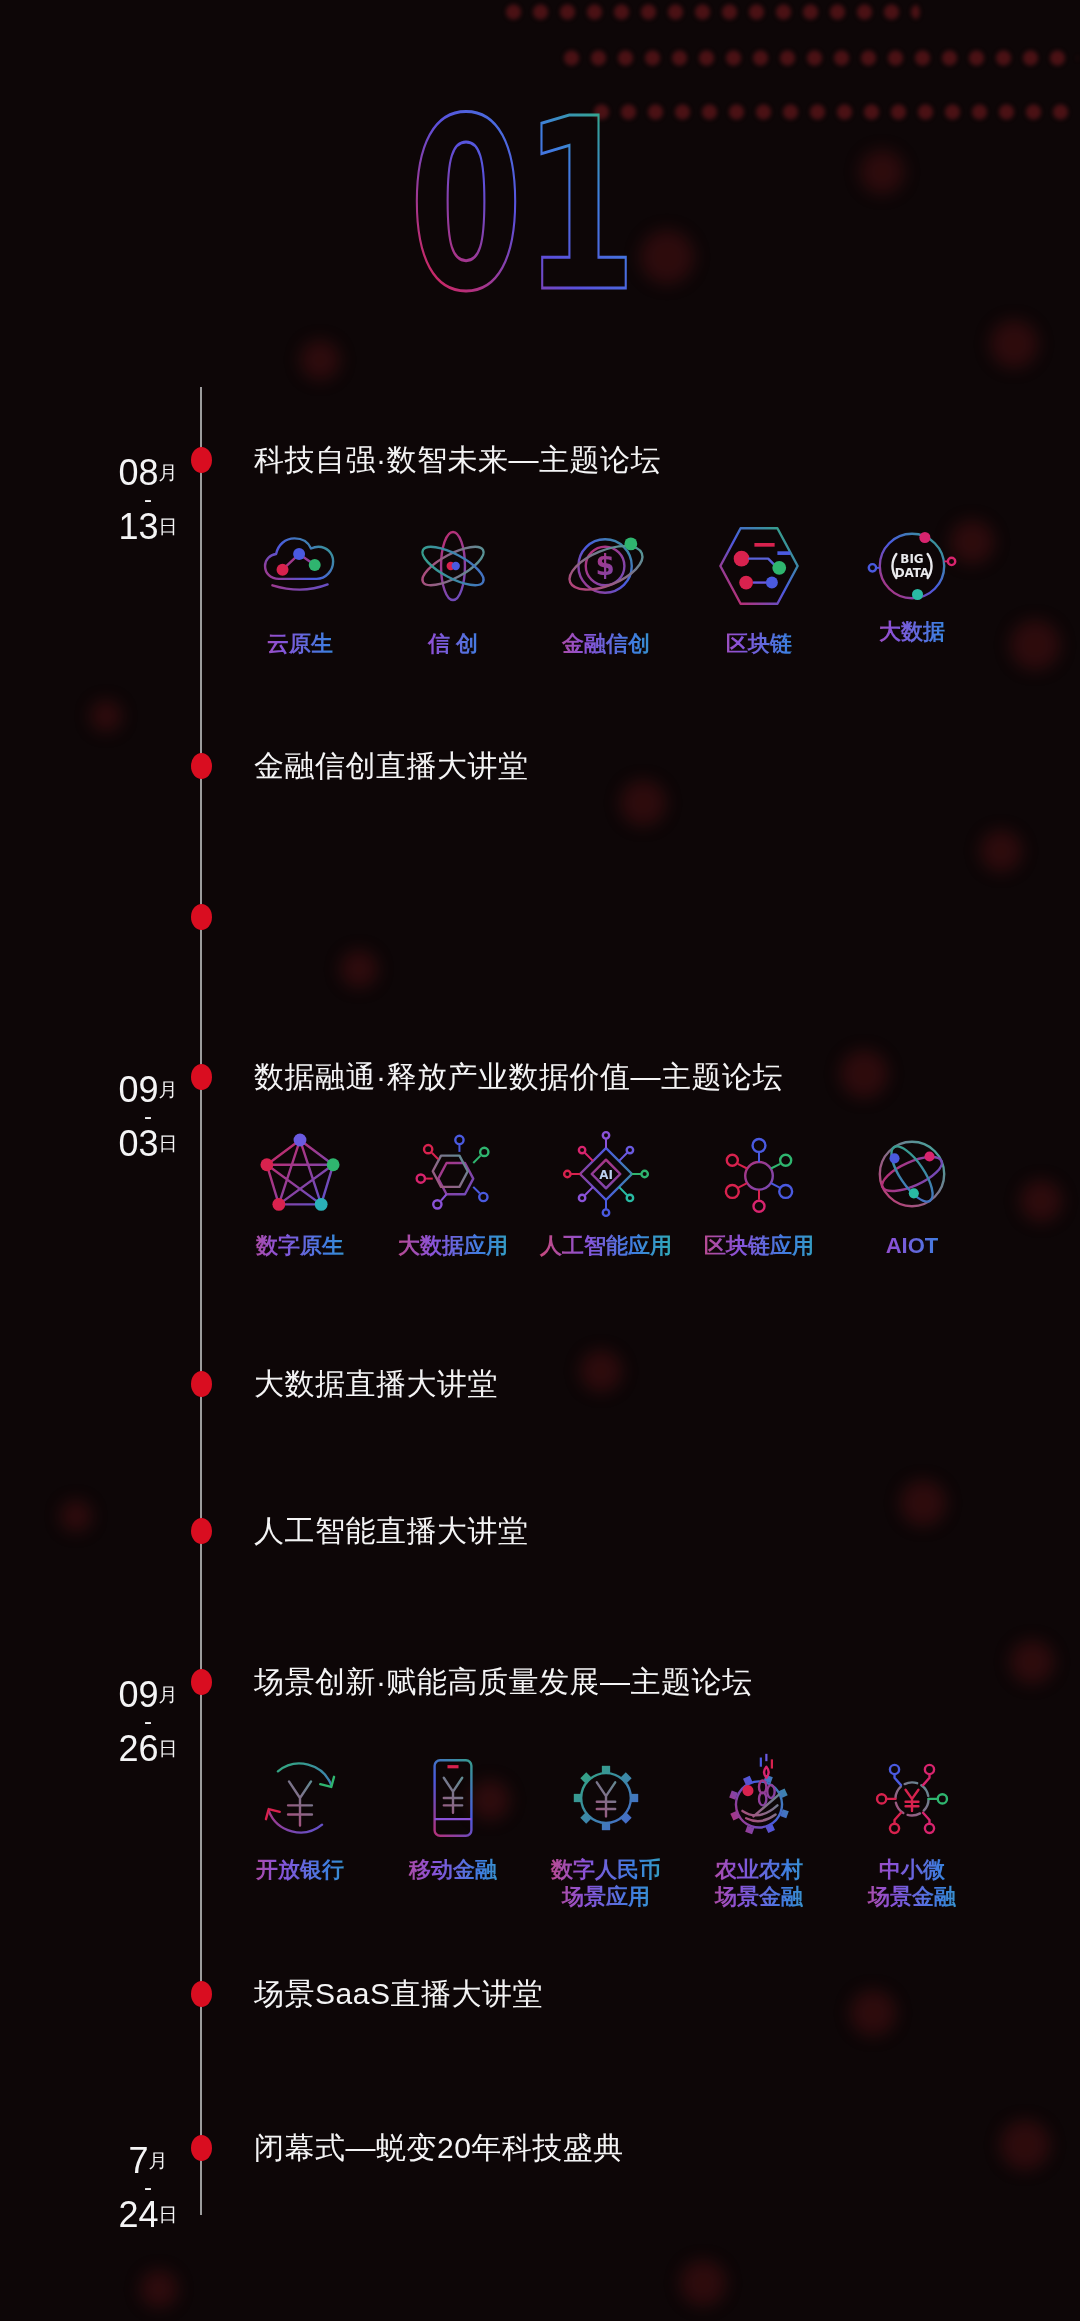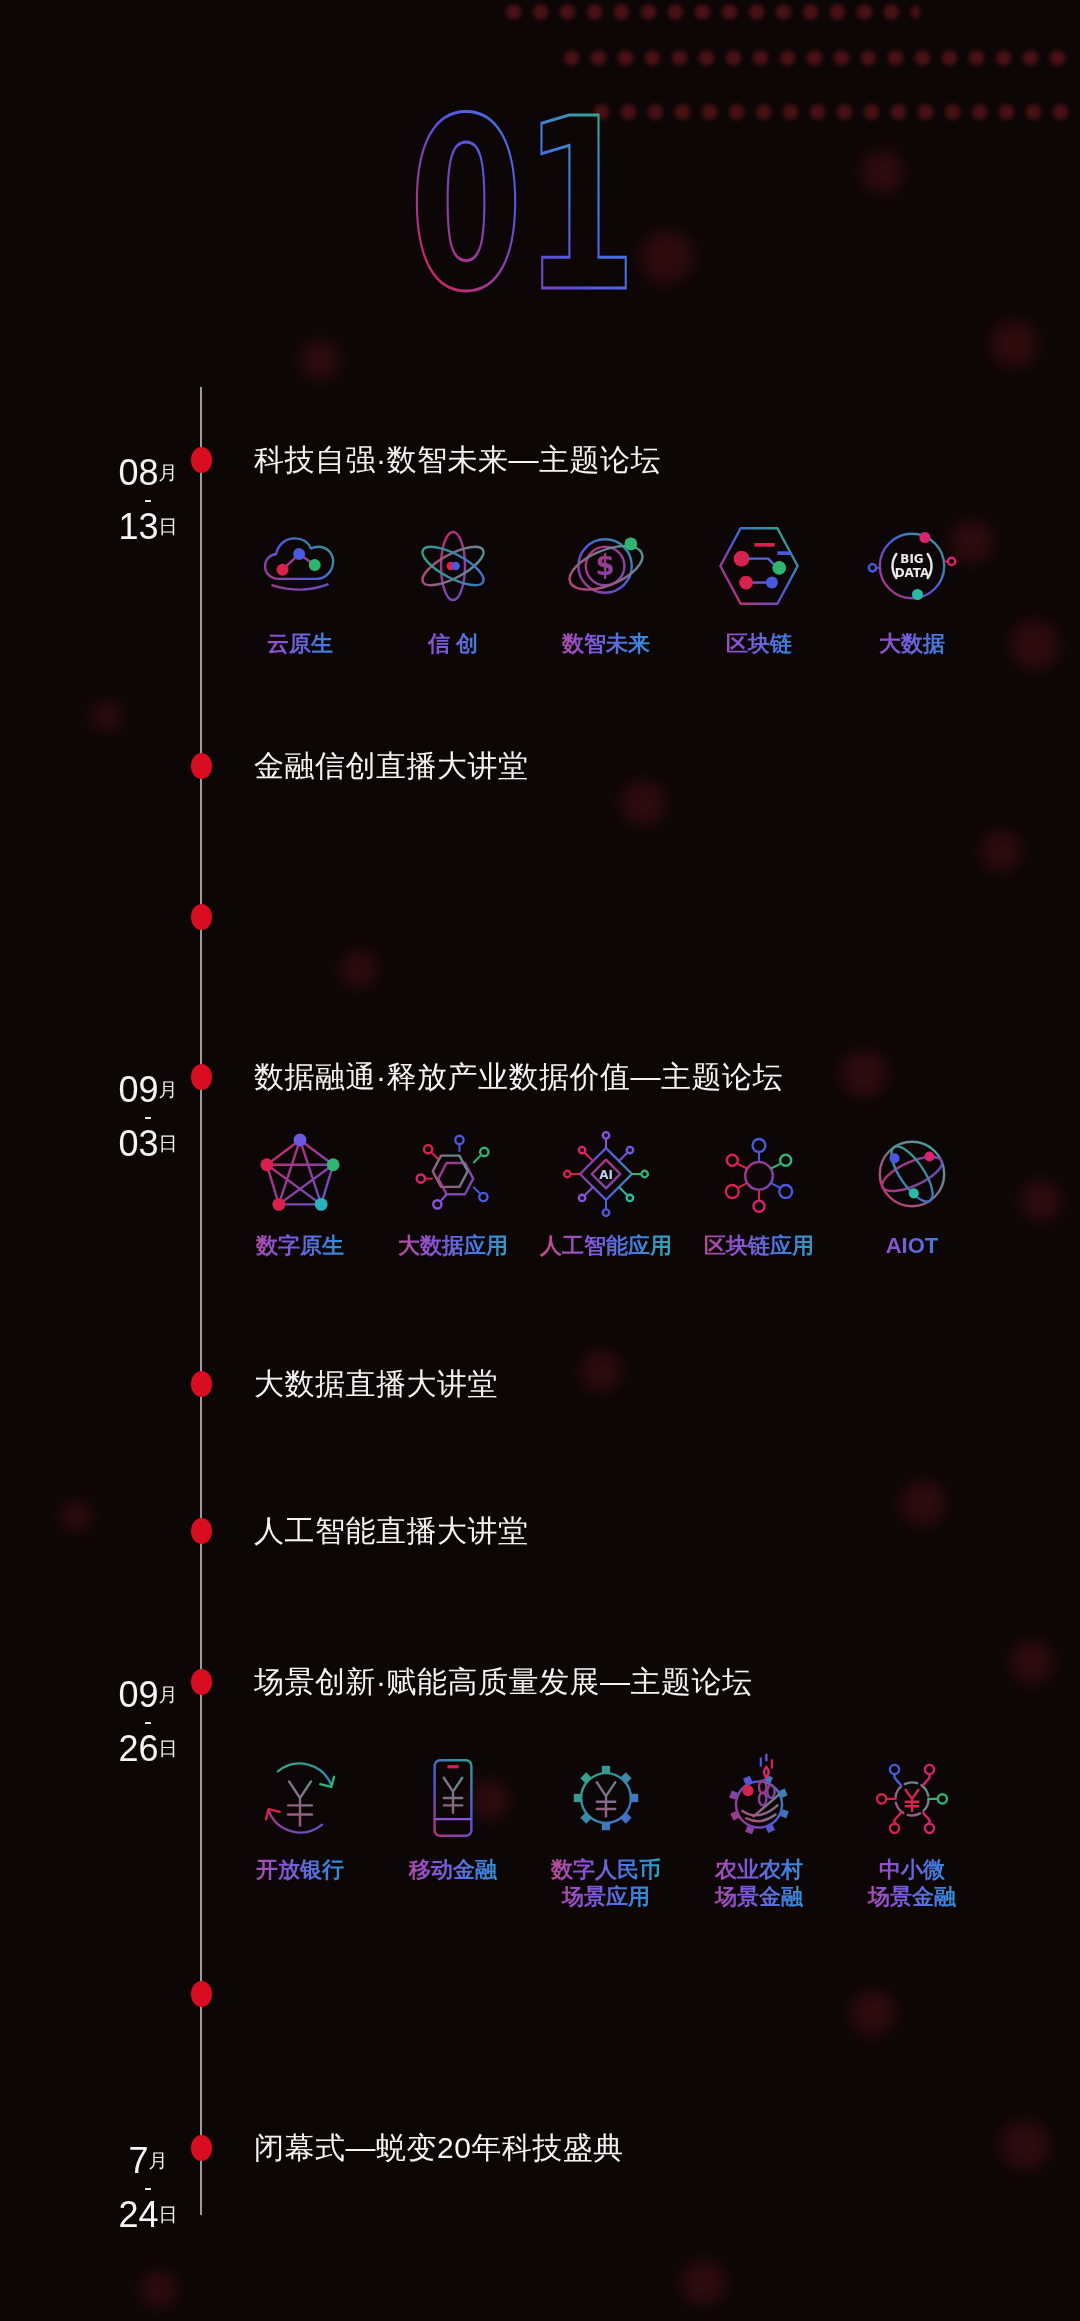--- a/index.html
+++ b/index.html
@@ -130,21 +130,21 @@
     <div class="topic-label" style="top:110px;">信 创</div>
   </div>
   <div class="topic-cell" style="left:521px;top:520px;">
     <svg class="ticon" width="92" height="92" viewBox="0 0 100 100">
       <circle class="s" stroke="url(#gB)" cx="49" cy="50" r="21"></circle>
       <circle class="s" stroke="url(#gA)" cx="49" cy="50" r="29"></circle>
       <ellipse class="s" stroke="url(#gC)" cx="50" cy="52" rx="42" ry="19" transform="rotate(-22 50 52)"></ellipse>
       <text x="49" y="60" font-size="30" font-weight="bold" fill="url(#gB)">$</text>
       <circle cx="77" cy="26" r="7" fill="#2fb56f"></circle>
     </svg>
-    <div class="topic-label" style="top:110px;">数智未来</div>
+    <div class="topic-label" style="top:110px;">金融信创</div>
   </div>
   <div class="topic-cell" style="left:674px;top:520px;">
     <svg class="ticon" width="92" height="92" viewBox="0 0 100 100">
       <path class="s" stroke="url(#gA)" d="M30 9 H70 L92 50 L70 91 H30 L8 50 Z"></path>
       <line x1="45" y1="27" x2="67" y2="27" stroke="#d8224e" stroke-width="4"></line>
       <line x1="70" y1="36" x2="84" y2="36" stroke="#4a5ae0" stroke-width="4"></line>
       <circle cx="31" cy="42" r="8.5" fill="#d8224e"></circle>
       <polyline class="s" stroke="#5a62d8" points="39.5 42 60 42 67 49"></polyline>
       <circle cx="72" cy="52" r="7.5" fill="#2fb56f"></circle>
       <circle cx="36" cy="68" r="7.5" fill="#d8224e"></circle>
@@ -160,21 +160,21 @@
       <path class="s" stroke="#e9e9ec" stroke-width="2" d="M67 37 a22 22 0 0 1 0 26"></path>
       <text x="50" y="47" font-size="13" font-weight="bold" fill="#e9e9ec">BIG</text>
       <text x="50" y="62" font-size="13" font-weight="bold" fill="#e9e9ec">DATA</text>
       <circle cx="64" cy="19" r="6" fill="#d8246e"></circle>
         <circle cx="56" cy="81" r="6" fill="#29bba4"></circle>
       <circle class="s" stroke="#4a5ae0" cx="7" cy="52" r="4"></circle>
         <line x1="11" y1="52" x2="15" y2="52" stroke="#4a5ae0" stroke-width="2"></line>
       <circle class="s" stroke="#d8246e" cx="93" cy="45" r="4"></circle>
         <line x1="85" y1="45" x2="89" y2="45" stroke="#d8246e" stroke-width="2"></line>
     </svg>
-    <div class="topic-label" style="top:110px;text-decoration:underline;">大数据</div>
+    <div class="topic-label" style="top:98px;text-decoration:underline;">大数据</div>
   </div>
 
   <div class="bullet" style="top:753px;"></div>
   <div class="event-title" style="top:741px;">金融信创直播大讲堂</div>
 
   <div class="bullet" style="top:904px;"></div>
 
   <div class="date-block" style="top:1023px;">
     <div class="d-line"><span>09</span><span class="d-unit">月</span></div>
     <div class="d-sep">-</div>
@@ -358,20 +358,21 @@
         <circle class="s" stroke="#d8246e" cx="69" cy="83" r="5"></circle>
       <path class="s" stroke="#d8224e" stroke-width="2.2" d="M38 66 L31 74 L31 78"></path>
         <circle class="s" stroke="#d8224e" cx="31" cy="83" r="5"></circle>
       <path class="s" stroke="#d8224e" stroke-width="2.2" d="M32 51 L22 51"></path>
         <circle class="s" stroke="#d8224e" cx="17" cy="51" r="5"></circle>
     </svg>
     <div class="topic-label" style="top:104px;"><span>中小微</span><br><span>场景金融</span></div>
   </div>
 
   <div class="bullet" style="top:1981px;"></div>
+  <div class="event-title" style="top:1969px;">场景SaaS直播大讲堂</div>
 
   <div class="date-block" style="top:2094px;">
     <div class="d-line"><span>7</span><span class="d-unit">月</span></div>
     <div class="d-sep">-</div>
     <div class="d-line"><span>24</span><span class="d-unit">日</span></div>
   </div>
   <div class="bullet" style="top:2135px;"></div>
   <div class="event-title" style="top:2123px;">闭幕式—蜕变20年科技盛典</div>
 
 </div>

